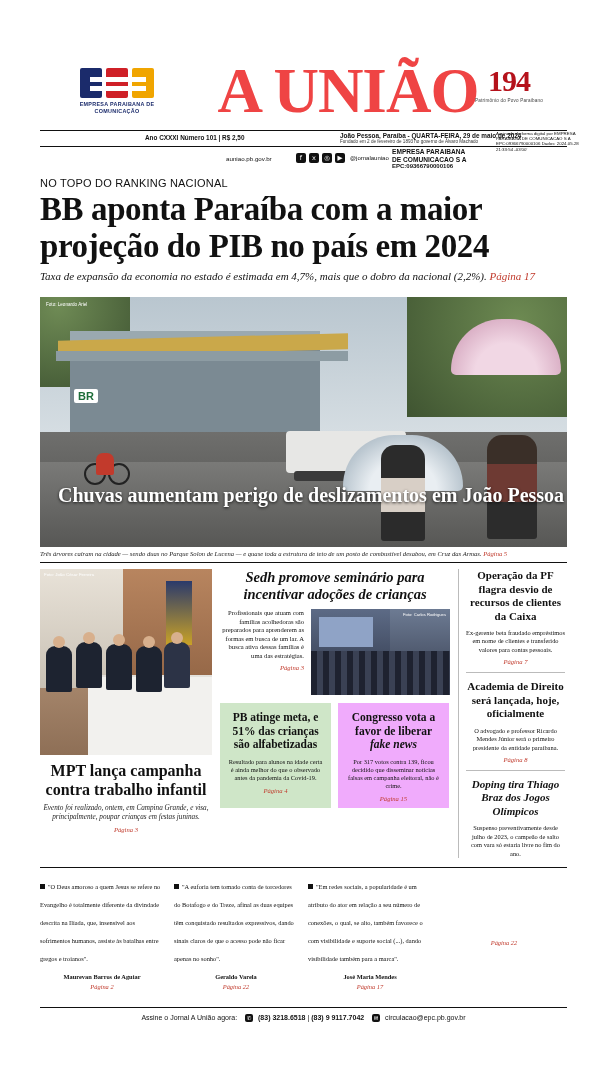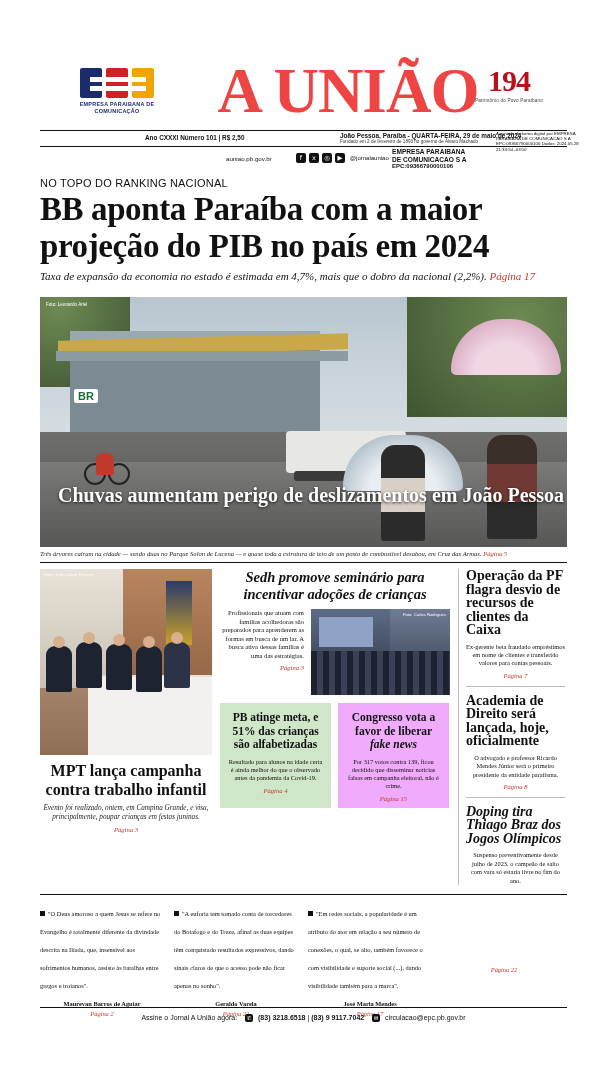--- a/index.html
+++ b/index.html
@@ -564,22 +564,23 @@
     font-size: 6.4px;
     line-height: 8.2px;
     text-align: center;
     color: #111;
   }
   .box .pagref { margin-top: 5px; }
 
   .rcol-title {
     font-family: "Liberation Serif", serif;
     font-weight: bold;
-    font-size: 14px;
+    font-size: 11px;
     line-height: 13.5px;
+    text-align: center;
     color: #111;
   }
   .rcol-text {
     margin-top: 6px;
     font-family: "Liberation Serif", serif;
     font-size: 6.4px;
     line-height: 8.4px;
     text-align: center;
     color: #111;
   }

